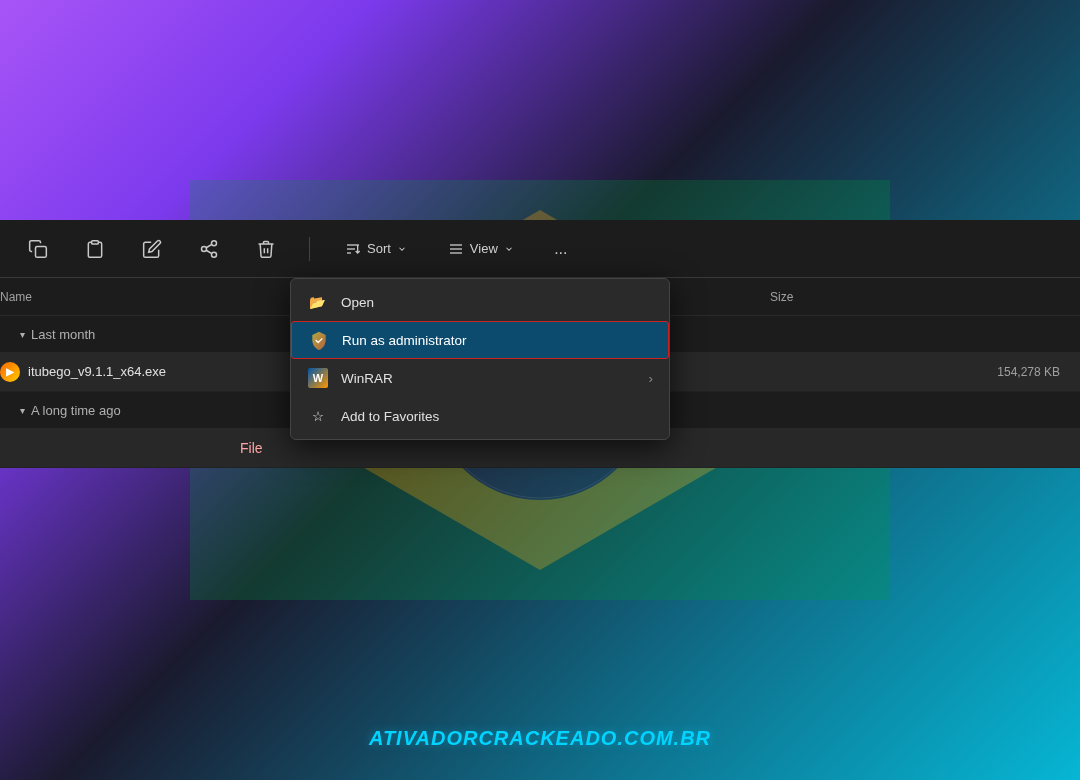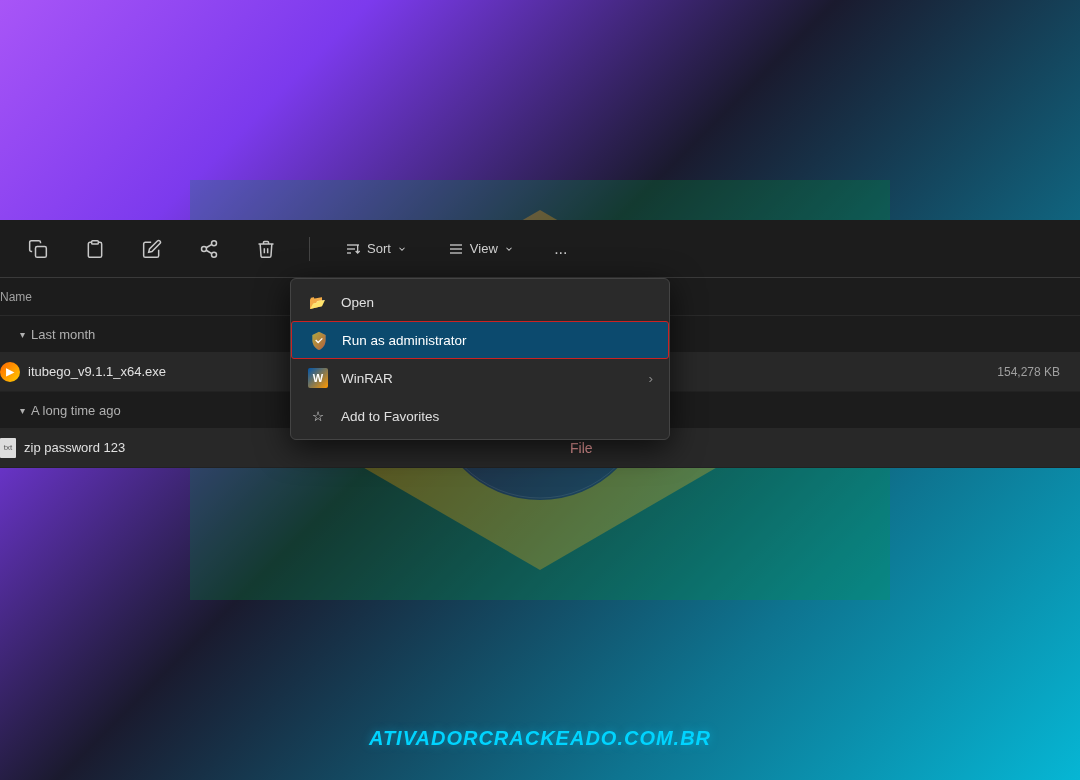--- a/index.html
+++ b/index.html
@@ -371,20 +371,23 @@
   <div class="file-header">
     <div class="col-name">
       <span>Name</span>
     </div>
     <div class="col-date">
       <span>Date modified</span>
     </div>
     <div class="col-type">
       <span>Type</span>
     </div>
+    <div class="col-size">
+      <span>Size</span>
+    </div>
   </div>
 
   <div class="file-list">
 
     <div class="group-header">
       <span class="chevron">▾</span>
       <span>Last month</span>
     </div>
 
     <div class="file-row">
@@ -397,26 +400,20 @@
       <div class="col-size">154,278 KB</div>
     </div>
 
 
     <div class="group-header">
       <span class="chevron">▾</span>
       <span>A long time ago</span>
     </div>
 
     <div class="file-row">
-      <div class="col-name">
-        <div class="file-icon-txt">
-          <span style="font-size:8px;color:#555;">txt</span>
-        </div>
-        <span>zip password 123</span>
-      </div>
       <div class="col-date"></div>
       <div class="col-type">File</div>
     </div>
 
   </div>
 
   <div class="context-menu">
 
     <div class="ctx-item">
       <span class="ctx-icon">📂</span>

